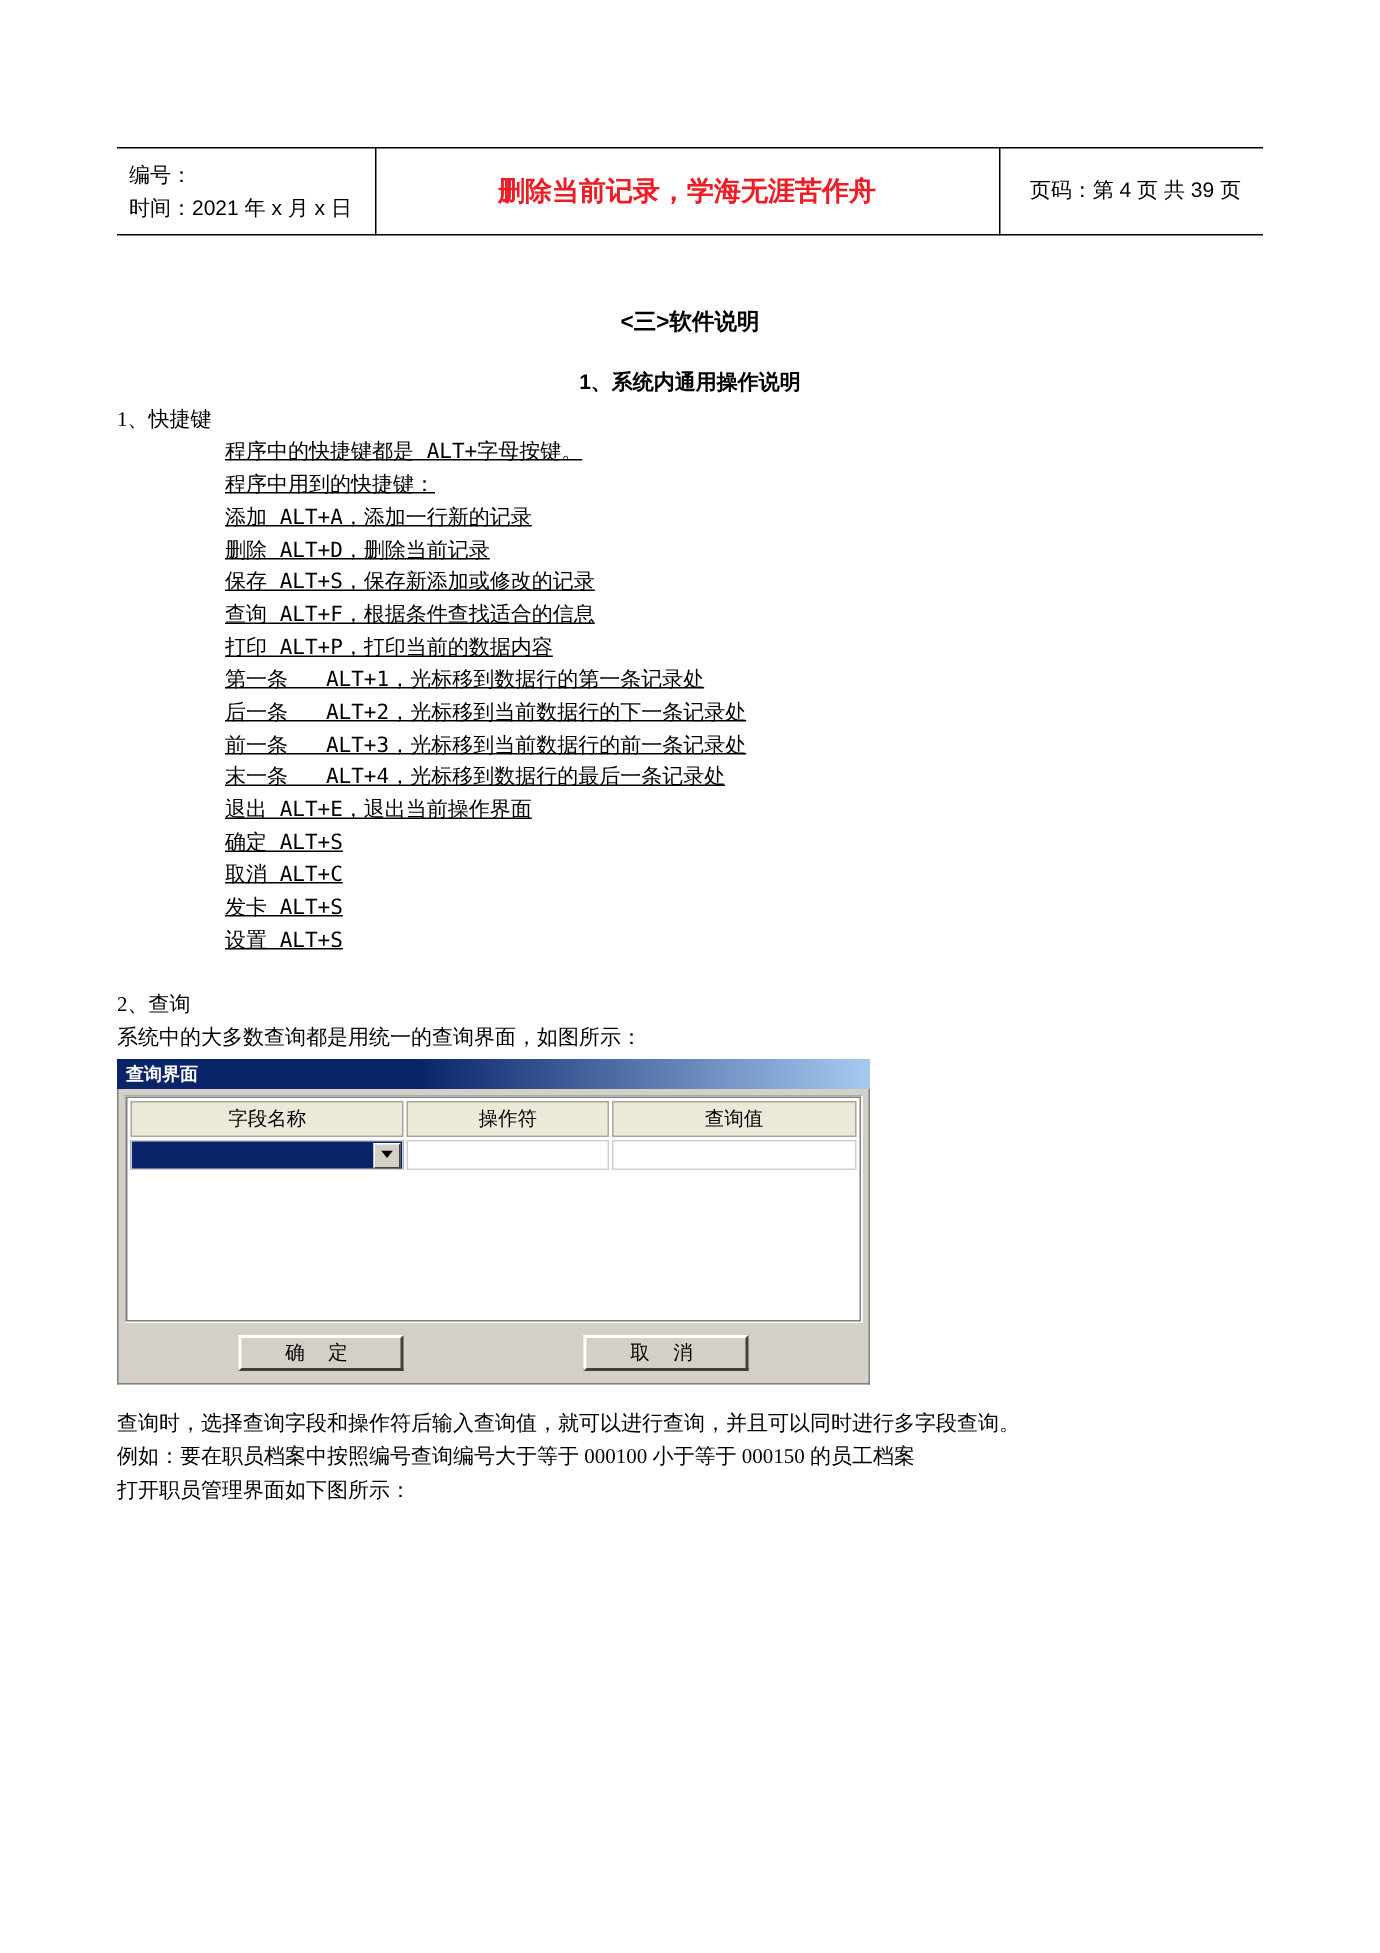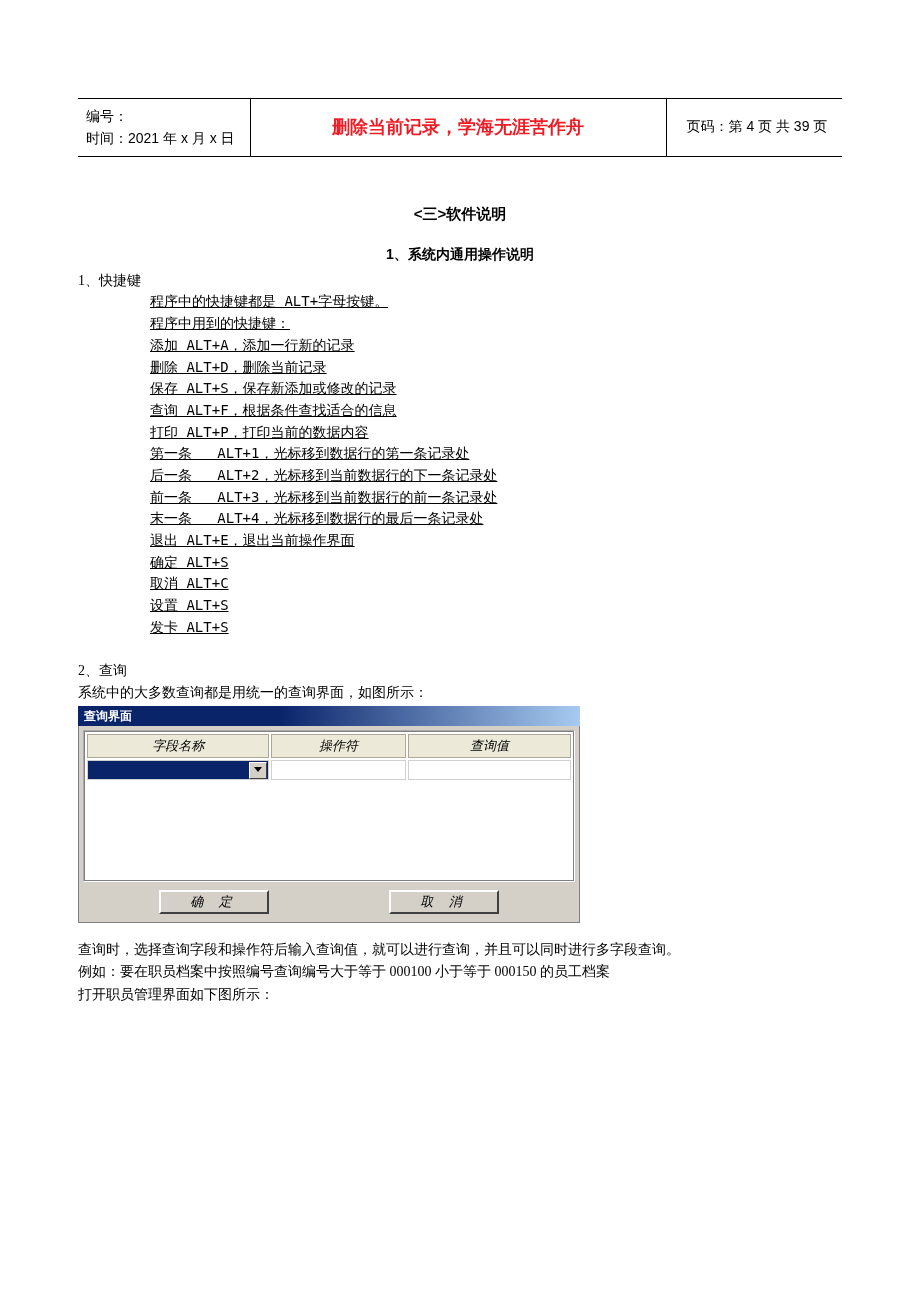--- a/index.html
+++ b/index.html
@@ -71,21 +71,20 @@
     font-size: 12px;
     font-weight: bold;
     line-height: 20px;
     padding: 0 6px;
   }
   .dlg-body {
     background: #d4d0c8;
     border: 1px solid #808080;
     border-top: none;
     padding: 4px 4px 8px 4px;
-    font-style: italic;
   }
   .grid {
     background: #fff;
     border: 1px solid #808080;
     width: 100%;
   }
   .grid th {
     background: #ece9d8;
     border: 1px solid #aca899;
     font-weight: normal;
@@ -181,22 +180,22 @@
     <p class="row">保存 ALT+S，保存新添加或修改的记录</p>
     <p class="row">查询 ALT+F，根据条件查找适合的信息</p>
     <p class="row">打印 ALT+P，打印当前的数据内容</p>
     <p class="row">第一条   ALT+1，光标移到数据行的第一条记录处</p>
     <p class="row">后一条   ALT+2，光标移到当前数据行的下一条记录处</p>
     <p class="row">前一条   ALT+3，光标移到当前数据行的前一条记录处</p>
     <p class="row">末一条   ALT+4，光标移到数据行的最后一条记录处</p>
     <p class="row">退出 ALT+E，退出当前操作界面</p>
     <p class="row">确定 ALT+S</p>
     <p class="row">取消 ALT+C</p>
+    <p class="row">发卡 ALT+S</p>
     <p class="row">设置 ALT+S</p>
-    <p class="row">发卡 ALT+S</p>
   </div>
 
   <p class="plain-line">2、查询</p>
   <p class="plain-line">系统中的大多数查询都是用统一的查询界面，如图所示：</p>
 
   <div class="dlg-wrap">
     <div class="dlg-title">查询界面</div>
     <div class="dlg-body">
       <div class="grid-wrap">
         <table class="grid">

